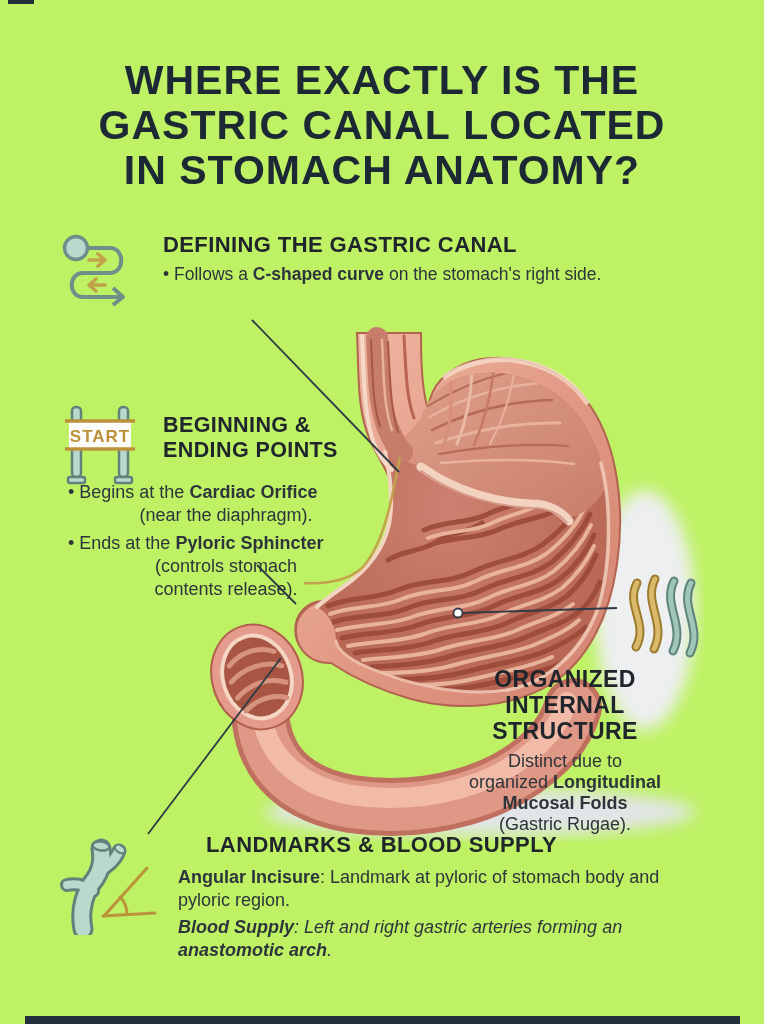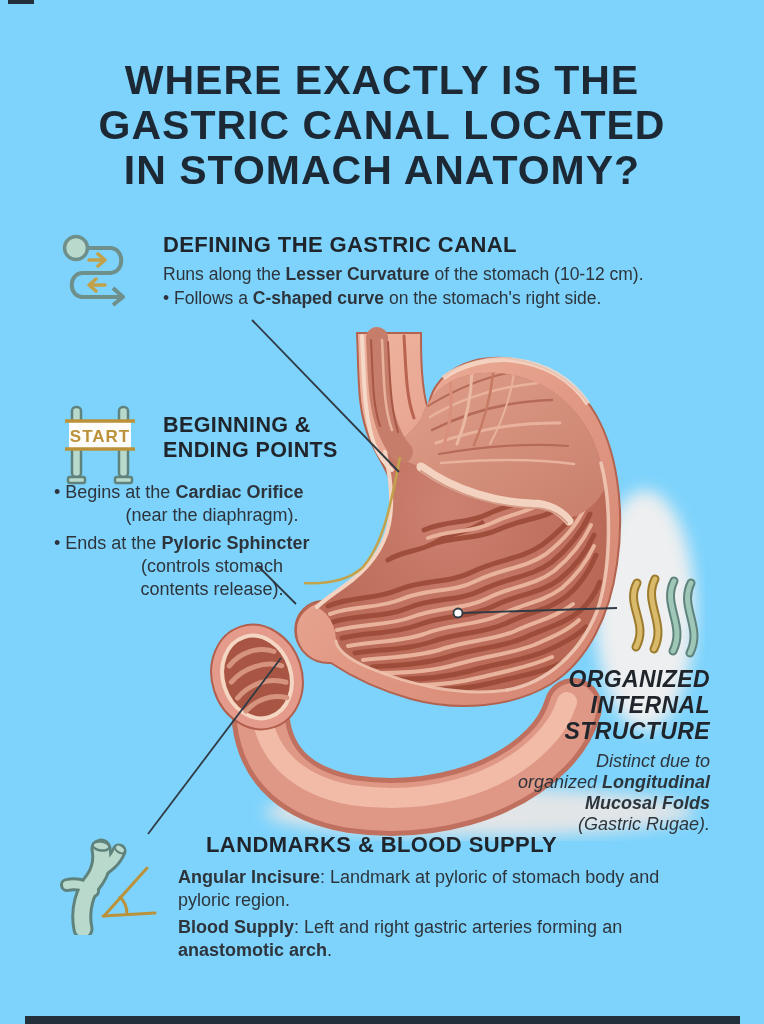--- a/index.html
+++ b/index.html
@@ -1,44 +1,44 @@
 <!DOCTYPE html>
 <html><head>
 <meta charset="utf-8">
 <style>
   html,body{margin:0;padding:0;background:#e9eaec;}
-  .canvas{position:relative;width:764px;height:1024px;background:#7dd3fc;overflow:hidden;
+  .canvas{position:relative;width:764px;height:1024px;background:#bef264;overflow:hidden;
           font-family:"Liberation Sans", sans-serif;color:#2e343b;}
   .abs{position:absolute;}
   .line{white-space:pre-wrap;}
   b,.b{font-weight:700;}
   
   .title{left:30px;right:30px;top:58px;text-align:center;font-size:41px;line-height:45px;
          font-weight:600;color:#1d2835;letter-spacing:1px;}
   .title .heavy{font-weight:800;margin-top:46px;}
   
   .h1{font-weight:800;color:#20252c;font-size:22px;letter-spacing:.4px;}
   .body{font-size:17.5px;line-height:24px;color:#2e343b;}
   
   .def-text{left:163px;top:232px;width:520px;}
   .def-text .h1{margin-bottom:4px;}
   
   .pts-head{left:163px;top:413px;font-size:21.5px;line-height:25px;}
-  .bullets{left:54px;top:481px;width:300px;font-size:18px;line-height:23px;}
+  .bullets{left:68px;top:481px;width:300px;font-size:18px;line-height:23px;}
   .bullets .cont{padding-left:16px;text-align:center;}
   .bullets .gap{height:5px;}
   
-  .struct{left:420px;top:666px;width:290px;text-align:right;font-style:italic;}
+  .struct{left:420px;top:666px;width:290px;text-align:center;}
   .struct .h1{font-size:23px;line-height:26px;}
   .struct .body{font-size:18px;line-height:21px;margin-top:7px;}
   
   .lm-text{left:178px;top:832px;width:540px;}
   .lm-text .h1{margin-bottom:8px;margin-left:28px;}
   .lm-text .body{font-size:18px;line-height:22.5px;}
-  .lm-text .p2{margin-top:5px;}
+  .lm-text .p2{margin-top:5px;font-style:italic;}
   svg{display:block;}
   .icon{position:absolute;}
   .fullsvg{position:absolute;left:0;top:0;}
 </style>
 </head>
 <body>
 
 <div class="canvas">
 
   <svg class="fullsvg" width="764" height="1024" viewBox="0 0 764 1024">
@@ -179,21 +179,20 @@
     <path d="M 20 15 H 53 C 68 15 68 40 53 40 H 26 C 11 40 11 64 26 64 H 64" fill="none" stroke="#6e8f8a" stroke-width="4"></path>
     <path d="M 56 55 L 66 64 L 56 72" fill="none" stroke="#6e8f8a" stroke-width="4" stroke-linejoin="round"></path>
     <circle cx="19" cy="15" r="11.5" fill="#b9d9cc" stroke="#6e8f8a" stroke-width="3.5"></circle>
     <g stroke="#c2a14b" stroke-width="3.6" fill="none" stroke-linecap="round" stroke-linejoin="round">
       <path d="M 32 27 H 47 M 41 21 L 48 27 L 41 33"></path>
       <path d="M 48 52 H 33 M 39 46 L 32 52 L 39 58"></path>
     </g>
   </svg>
   <div class="abs def-text">
     <div class="h1 line">DEFINING THE GASTRIC CANAL</div>
-    <div class="body line"><span>Runs along the </span><b>Lesser Curvature</b><span> of the stomach (10-12 cm).</span></div>
     <div class="body line"><span>• Follows a </span><b>C-shaped curve</b><span> on the stomach's right side.</span></div>
   </div>
 
   <svg class="icon" style="left:60px;top:401px" width="80" height="92" viewBox="0 0 80 92">
     <g fill="#b9d9cc" stroke="#5f837c" stroke-width="2.5">
       <rect x="12" y="6" width="9" height="70" rx="4"></rect>
       <rect x="8" y="76" width="17" height="6" rx="2"></rect>
       <rect x="59" y="6" width="9" height="70" rx="4"></rect>
       <rect x="55" y="76" width="17" height="6" rx="2"></rect>
     </g>

